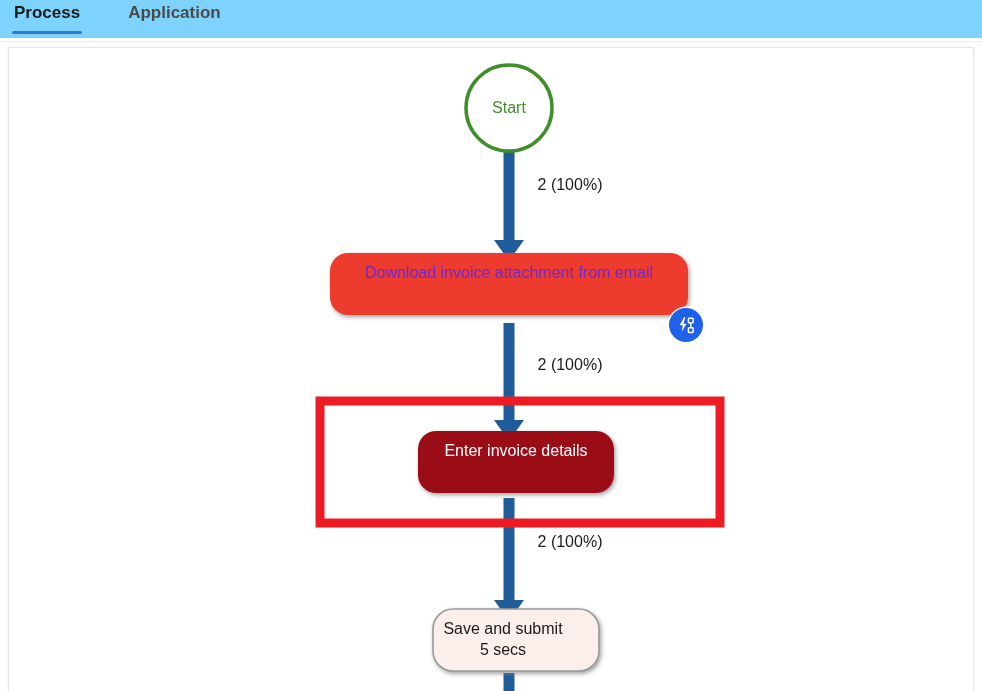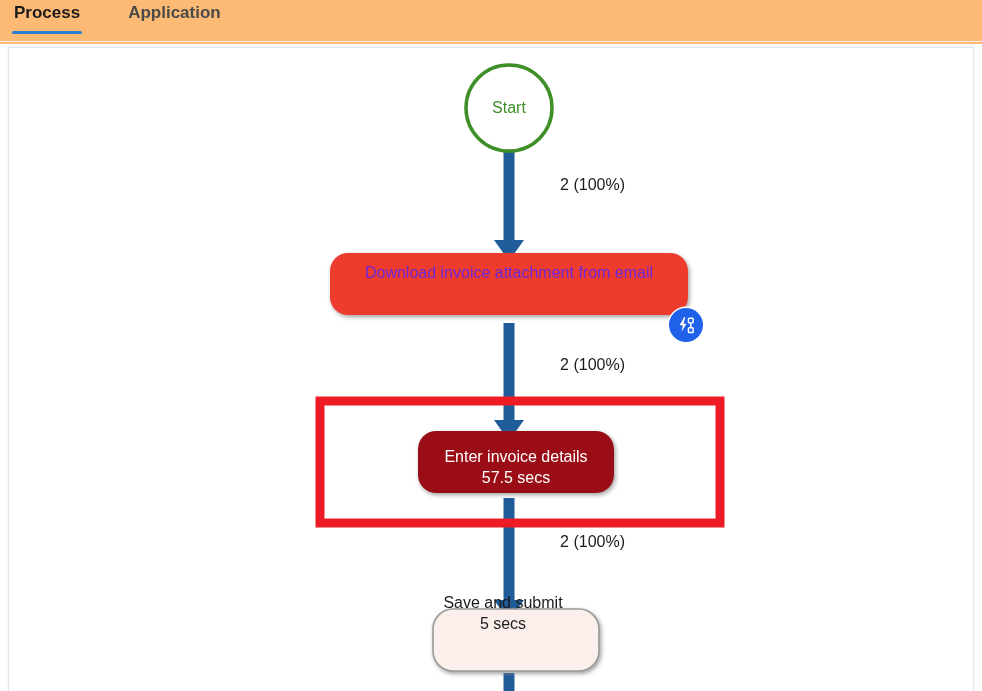--- a/index.html
+++ b/index.html
@@ -15,22 +15,22 @@
     font-family: "Liberation Sans", sans-serif;
     color: #201f1e;
     position: relative;
   }
 
   
   .tabstrip {
     position: absolute;
     left: 0; top: 0;
     width: 982px;
-    height: 44px;
-    background: #fdba74;
+    height: 38px;
+    background: #7dd3fc;
     display: flex;
     align-items: flex-start;
     box-sizing: border-box;
   }
   .tab {
     position: relative;
     padding: 2px 2px 10px 2px;
     margin-right: 44px;
     font-size: 17px;
     line-height: 22px;
@@ -92,21 +92,21 @@
     text-align: center;
     pointer-events: none;
     font-size: 16px;
     line-height: 21px;
     white-space: nowrap;
   }
   .node-label .line2 { display: block; }
 
   .edge-label {
     position: absolute;
-    text-align: right;
+    text-align: center;
     font-size: 16px;
     line-height: 22px;
     color: #1b1b1b;
     white-space: nowrap;
     pointer-events: none;
   }
 
   
   .auto-badge {
     position: absolute;
@@ -174,26 +174,25 @@
 
       <rect x="424" y="561" width="166" height="62" rx="20" ry="20" fill="#FAEFEA" stroke="#9a9a9a" stroke-width="1.6" filter="url(#nodeshadow)"></rect>
     </svg>
 
     <div class="node-label" style="left:440px; top:49px; width:120px; color:#3f8f29;">Start</div>
 
     <div class="node-label" style="left:321px; top:214px; width:358px; color:#6d28d9;">
       <span>Download invoice attachment from email</span>
     </div>
 
-    <div class="node-label" style="left:409px; top:392px; width:196px; color:#ffffff;margin-top:6px;">
+    <div class="node-label" style="left:409px; top:392px; width:196px; color:#ffffff;">
       <span>Enter invoice details</span>
-      <span class="line2">57.5 secs</span>
-    </div>
-
-    <div class="node-label" style="left:424px; top:544px; width:140px; color:#1b1b1b;">
+    </div>
+
+    <div class="node-label" style="left:424px; top:570px; width:140px; color:#1b1b1b;">
       <span>Save and submit</span>
       <span class="line2">5 secs</span>
     </div>
 
     <div class="edge-label" style="left:506px; top:126px; width:110px;">
       <span>2</span>
       <span class="line2">(100%)</span>
     </div>
 
     <div class="edge-label" style="left:506px; top:306px; width:110px;">

